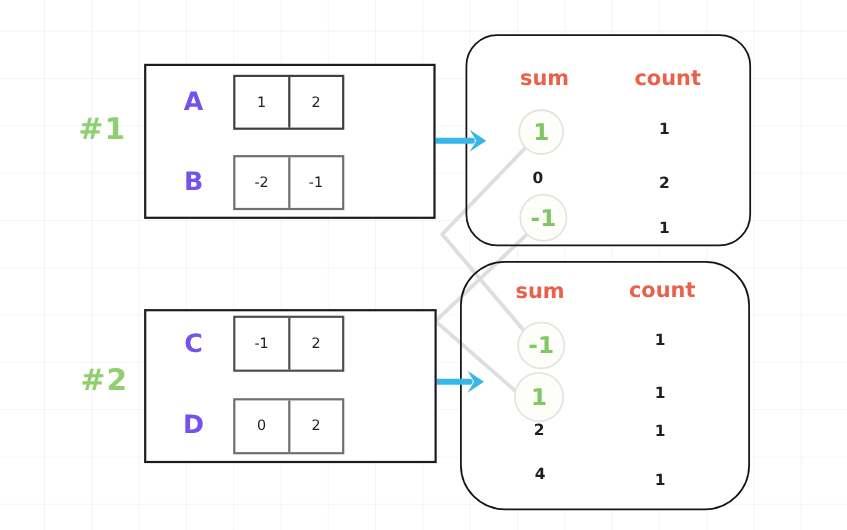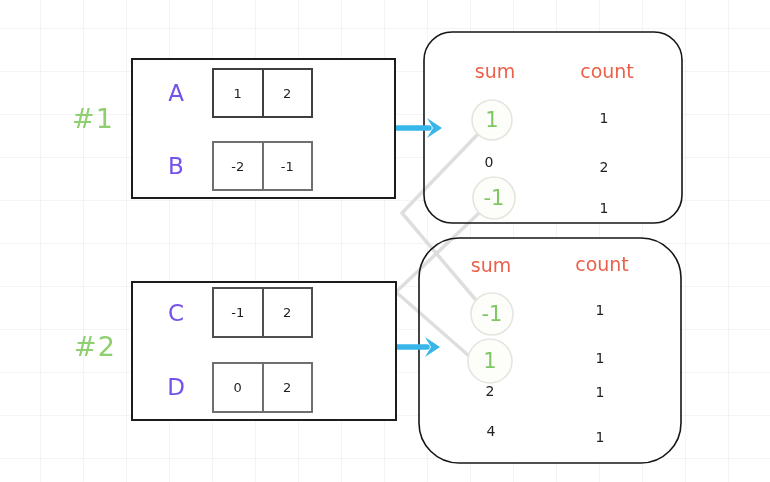--- a/index.html
+++ b/index.html
@@ -11,21 +11,21 @@
     position:relative;
     width:770px;height:482px;
     overflow:hidden;
     background-color:#ffffff;
     background-image:
       linear-gradient(to right, rgba(60,50,50,0.05) 1px, transparent 1px),
       linear-gradient(to bottom, rgba(60,50,50,0.05) 1px, transparent 1px);
     background-size:43px 43px;
     background-position:40px 28px;
   }
-  .abs{position:absolute;transform:translate(-50%,-50%);white-space:nowrap;}
+  .abs{position:absolute;transform:translate(-50%,-50%);white-space:nowrap;font-weight:bold;}
   svg.overlay{position:absolute;left:0;top:0;z-index:1;}
   .layer{position:absolute;left:0;top:0;width:100%;height:100%;z-index:2;}
 
   
   .group-box{
     position:absolute;
     background:#fff;
     border:2px solid #1c1c1c;
     box-sizing:border-box;
   }

